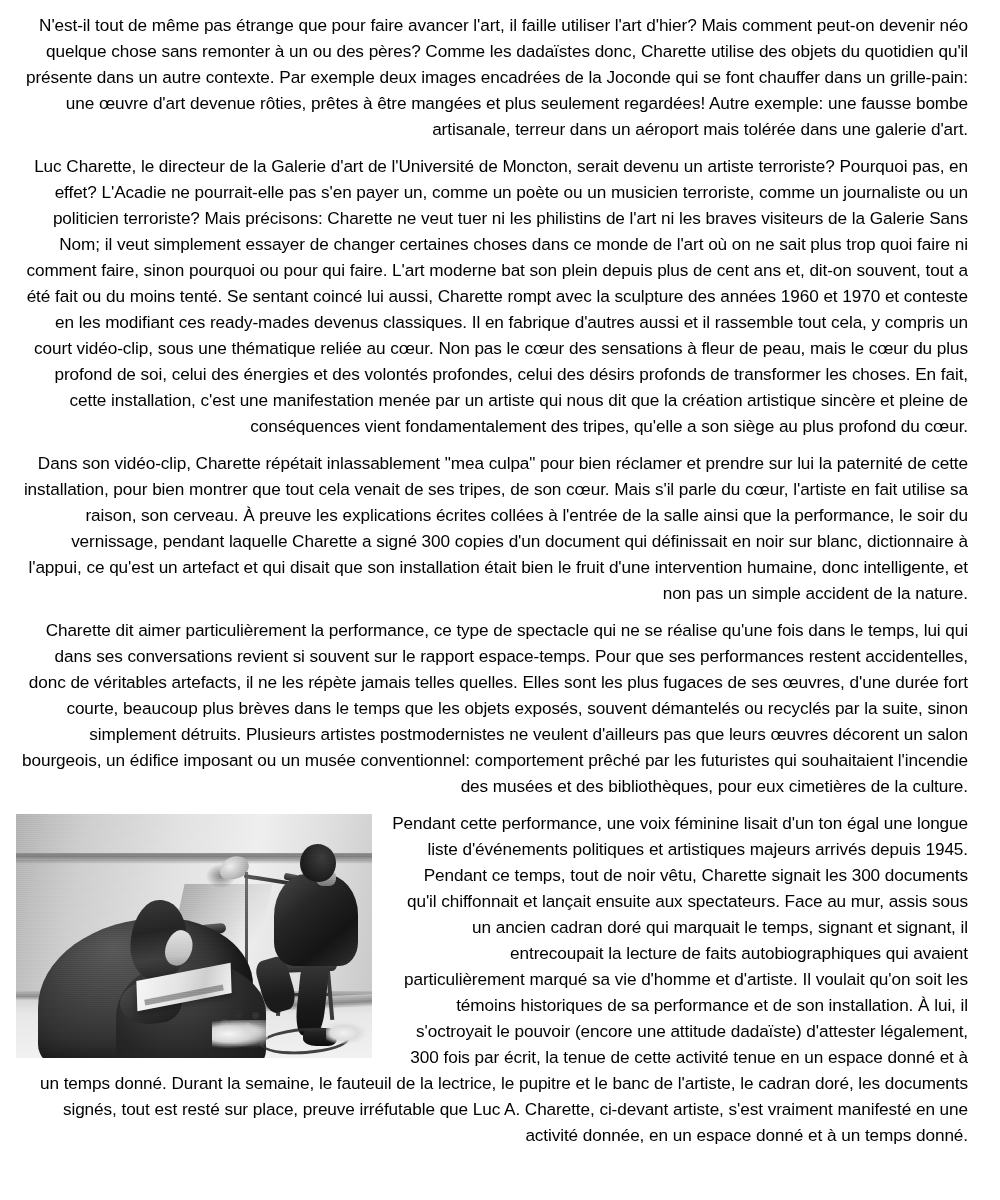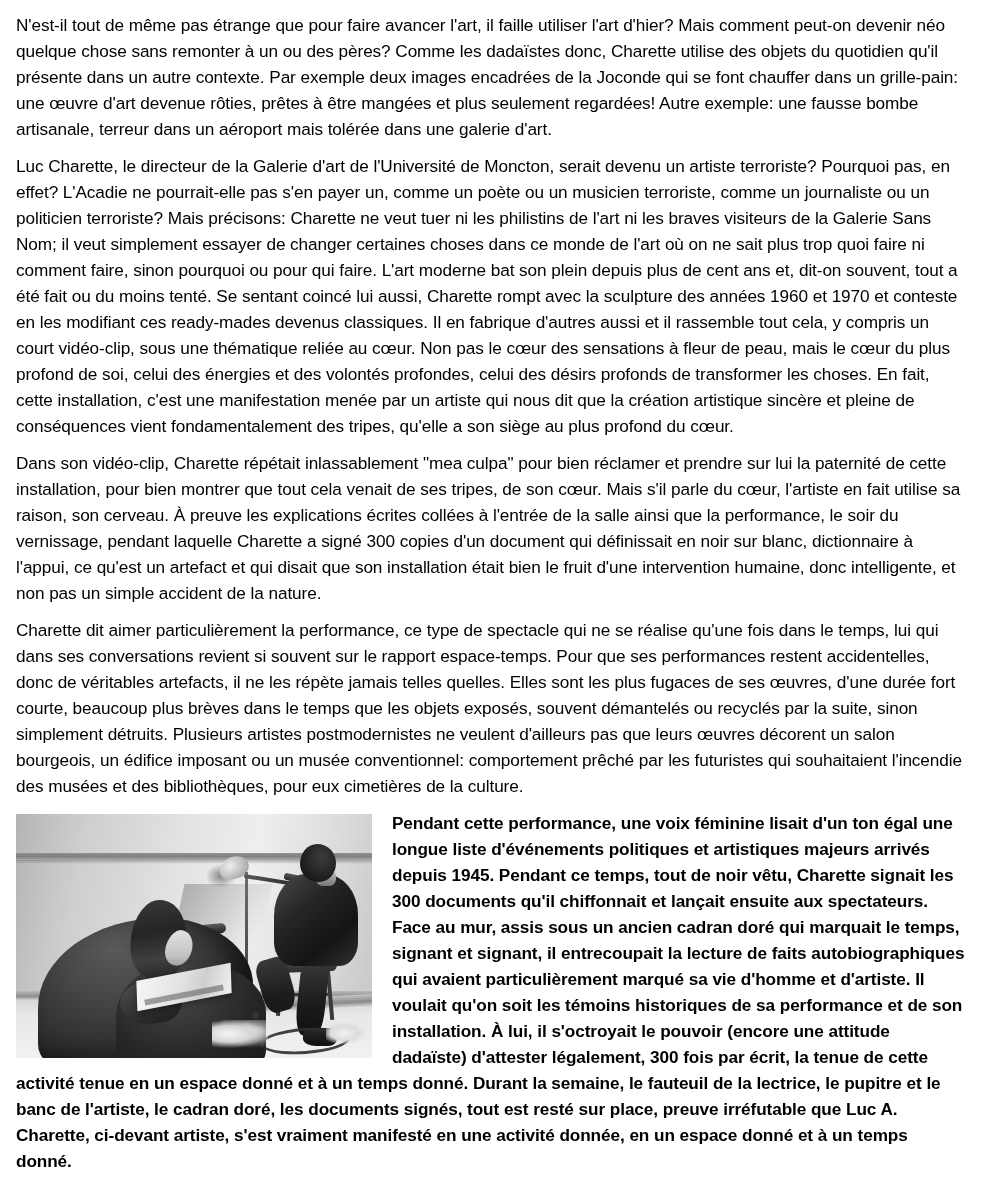--- a/index.html
+++ b/index.html
@@ -25,24 +25,24 @@
     color: #000000;
     font-size: 17.2px;
     line-height: 26px;
     text-align: left;
     letter-spacing: -0.1px;
     word-spacing: 0.1px;
   }
   p.para {
     margin: 0 0 11px 0;
     padding: 0;
+    text-align: right;
   }
   p.para:last-child {
     margin-bottom: 16px;
-    font-weight: bold;
   }
 
   
   .photo-wrap {
     float: left;
     width: 356px;
     margin: 4px 20px 6px 0;
     line-height: 0;
   }
   .photo {

